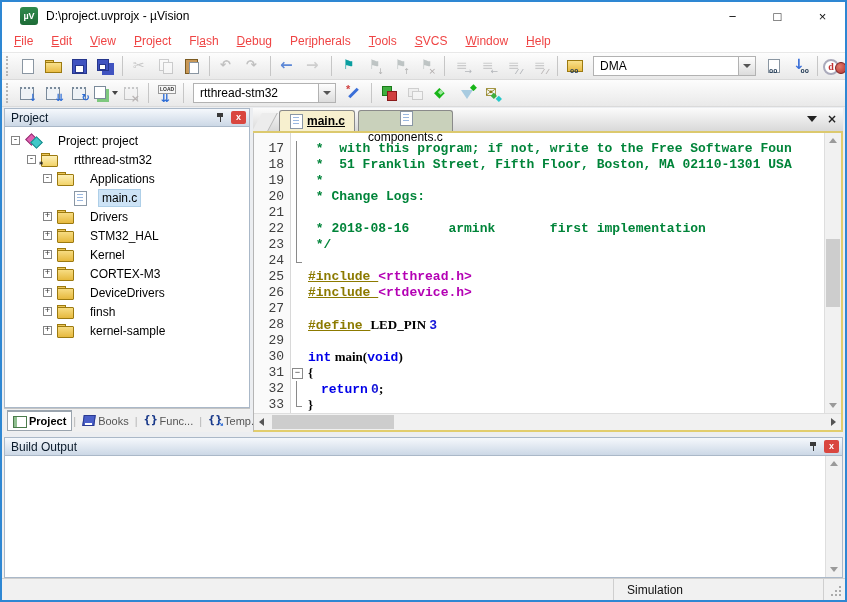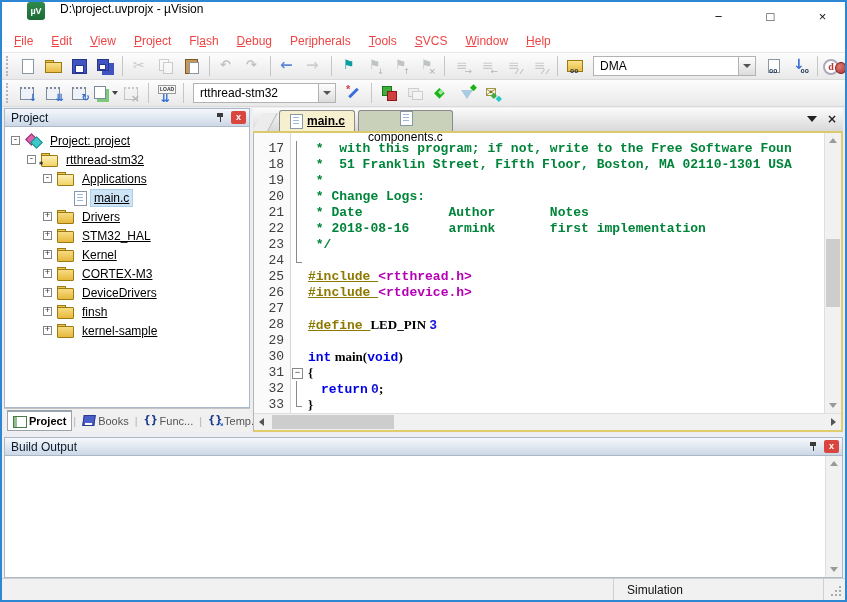--- a/index.html
+++ b/index.html
@@ -1,20 +1,20 @@
 <!DOCTYPE html>
 <html><head>
 <meta charset="utf-8">
 <style>
   html,body{margin:0;padding:0;background:#fff;font-family:"Liberation Sans",sans-serif;}
   *{box-sizing:border-box;}
   .window{width:847px;height:602px;border:2px solid #2e87d3;display:flex;flex-direction:column;background:#f0f0f0;overflow:hidden;position:relative;}
 
   
-  .titlebar{height:28px;display:flex;align-items:flex-start;background:#fff;padding-left:25px;flex:none;gap:7px;}
+  .titlebar{height:28px;display:flex;align-items:center;background:#fff;padding-left:18px;flex:none;}
   .appicon{width:18px;height:18px;border-radius:3px;background:linear-gradient(#2f8a4c,#1d6b36);color:#fff;font:bold 9px/18px "Liberation Sans",sans-serif;text-align:center;flex:none;}
   .apptitle{margin-left:8px;font-size:12px;color:#000;flex:1;white-space:nowrap;}
   .wctl{width:45px;height:28px;display:flex;align-items:center;justify-content:center;font-size:13px;color:#111;flex:none;}
 
   
   .menubar{height:23px;display:flex;align-items:center;background:#fff;font-size:12px;padding-left:3px;border-bottom:1px solid #e8e8e8;flex:none;}
   .mitem{padding:3px 9px;color:#ef4444;white-space:pre;}
   .mn-u{text-decoration:underline;}
 
   
@@ -105,21 +105,21 @@
   .tic{position:relative;width:17px;height:14px;flex:none;}
   .tic-folder::before{content:"";position:absolute;left:0;top:0;width:7px;height:3px;background:#edc75a;border:1px solid #9c7a10;border-bottom:0;}
   .tic-folder::after{content:"";position:absolute;left:0;top:2px;width:15px;height:10px;background:linear-gradient(#f7dc82,#e6b93e);border:1px solid #9c7a10;border-radius:1px;}
   .tic-open::after{background:linear-gradient(#fdf0b8,#f2d368);}
   .fmark{position:absolute;left:-2px;bottom:-3px;font:bold 8px/8px "DejaVu Sans",sans-serif;color:#222;z-index:2;}
   .tic-file{width:13px;height:14px;}
   .tic-file::before{content:"";position:absolute;left:1px;top:0;width:11px;height:13px;background:#fff;border:1px solid #8a97a5;}
   .tic-file::after{content:"";position:absolute;left:4px;top:3px;width:6px;height:8px;background:repeating-linear-gradient(#9ab8e0 0 1px,transparent 1px 3px);}
   .tic-target::before{content:"";position:absolute;left:2px;top:1px;width:7px;height:7px;background:#e060b0;border:1px solid #903070;transform:rotate(45deg);}
   .tic-target::after{content:"";position:absolute;left:7px;top:4px;width:7px;height:7px;background:#40c8c8;border:1px solid #1a8a8a;transform:rotate(45deg);}
-  .tlabel{margin-left:5px;padding:1px 3px;white-space:nowrap;text-decoration:underline;}
+  .tlabel{margin-left:13px;padding:1px 3px;white-space:nowrap;}
   .tlabel.sel{background:#cde3f6;outline:1px solid #aecfe8;}
   
   .ptabs{height:24px;display:flex;align-items:center;background:#f0f0f0;border-top:1px solid #c4c4c4;padding-left:3px;font-size:11px;color:#555;flex:none;}
   .ptab{display:flex;align-items:center;gap:3px;padding:3px 5px;white-space:nowrap;}
   .ptab.active{background:#fff;border:1px solid #9aa4ae;border-top:2px solid #9aa4ae;color:#000;font-weight:bold;}
   .ptabsep{color:#b5b5b5;padding:0 1px;}
   .pti{position:relative;width:13px;height:11px;flex:none;}
   .pti-project::before{content:"";position:absolute;left:0;top:0;width:12px;height:10px;border:1px solid #4a7a4a;background:linear-gradient(90deg,#8fbf8f 3px,#fff 3px);}
   .pti-books::before{content:"";position:absolute;left:1px;top:0;width:10px;height:9px;background:#4a5fc8;border:1px solid #2a3a90;transform:skewX(-8deg);}
   .pti-books::after{content:"";position:absolute;left:3px;bottom:1px;width:7px;height:2px;background:#fff;}
@@ -480,21 +480,20 @@
                 <span class="ctext"><span class="c"> *</span></span>
               </div>
               <div class="cline">
                 <span class="ln">20</span>
                 <span class="fm line"></span>
                 <span class="ctext"><span class="c"> * Change Logs:</span></span>
               </div>
               <div class="cline">
                 <span class="ln">21</span>
                 <span class="fm line"></span>
-                <span class="ctext"><span class="c"> * Date           Author       Notes</span></span>
               </div>
               <div class="cline">
                 <span class="ln">22</span>
                 <span class="fm line"></span>
                 <span class="ctext"><span class="c"> * 2018-08-16     armink       first implementation</span></span>
               </div>
               <div class="cline">
                 <span class="ln">23</span>
                 <span class="fm line"></span>
                 <span class="ctext"><span class="c"> */</span></span>

